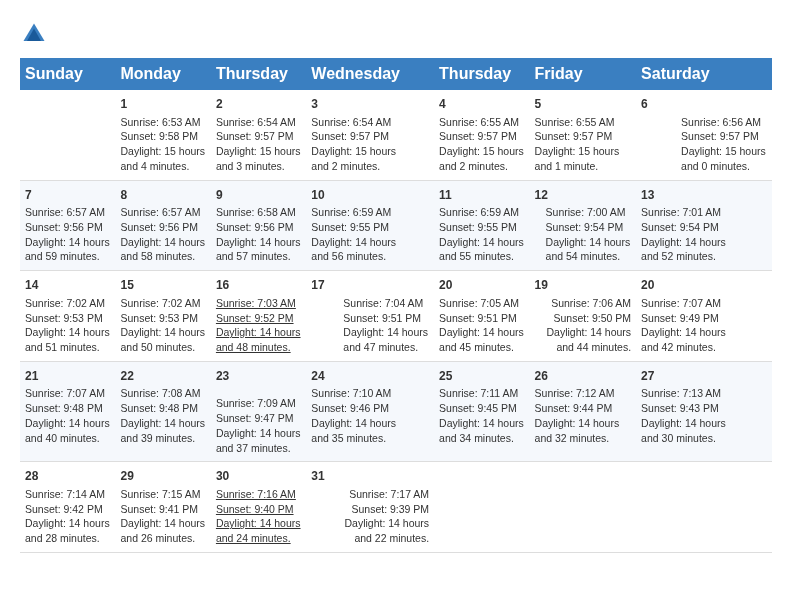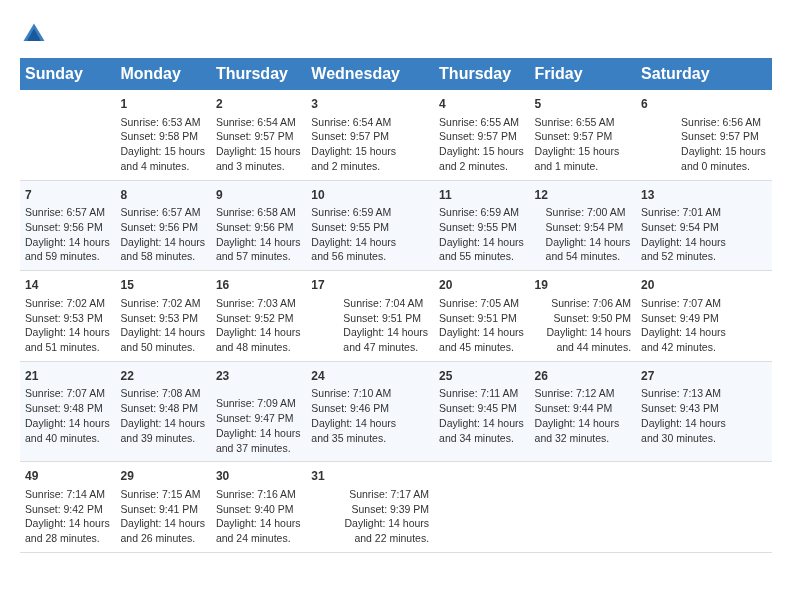--- a/index.html
+++ b/index.html
@@ -216,21 +216,21 @@
         </td>
         <td>
           <span class="day-num">15</span>
           <div class="day-info" style="white-space: pre-line;">Sunrise: 7:02 AM
 Sunset: 9:53 PM
 Daylight: 14 hours
 and 50 minutes.</div>
         </td>
         <td>
           <span class="day-num">16</span>
-          <div class="day-info" style="white-space: pre-line;">Sunrise: 7:03 AM
+          <div class="day-info" style="white-space: pre-line; text-decoration: underline;">Sunrise: 7:03 AM
 Sunset: 9:52 PM
 Daylight: 14 hours
 and 48 minutes.</div>
         </td>
         <td>
           <span class="day-num">17</span>
           <div class="day-info" style="white-space: pre-line; margin-left: 32px;">Sunrise: 7:04 AM
 Sunset: 9:51 PM
 Daylight: 14 hours
 and 47 minutes.</div>
@@ -303,36 +303,36 @@
         <td>
           <span class="day-num">27</span>
           <div class="day-info" style="white-space: pre-line;">Sunrise: 7:13 AM
 Sunset: 9:43 PM
 Daylight: 14 hours
 and 30 minutes.</div>
         </td>
       </tr>
       <tr>
         <td>
-          <span class="day-num">49</span>
+          <span class="day-num">28</span>
           <div class="day-info" style="white-space: pre-line;">Sunrise: 7:14 AM
 Sunset: 9:42 PM
 Daylight: 14 hours
 and 28 minutes.</div>
         </td>
         <td>
           <span class="day-num">29</span>
           <div class="day-info" style="white-space: pre-line;">Sunrise: 7:15 AM
 Sunset: 9:41 PM
 Daylight: 14 hours
 and 26 minutes.</div>
         </td>
         <td>
           <span class="day-num">30</span>
-          <div class="day-info" style="white-space: pre-line;">Sunrise: 7:16 AM
+          <div class="day-info" style="white-space: pre-line; text-decoration: underline;">Sunrise: 7:16 AM
 Sunset: 9:40 PM
 Daylight: 14 hours
 and 24 minutes.</div>
         </td>
         <td>
           <span class="day-num">31</span>
           <div class="day-info" style="white-space: pre-line; text-align: right;">Sunrise: 7:17 AM
 Sunset: 9:39 PM
 Daylight: 14 hours
 and 22 minutes.</div>

